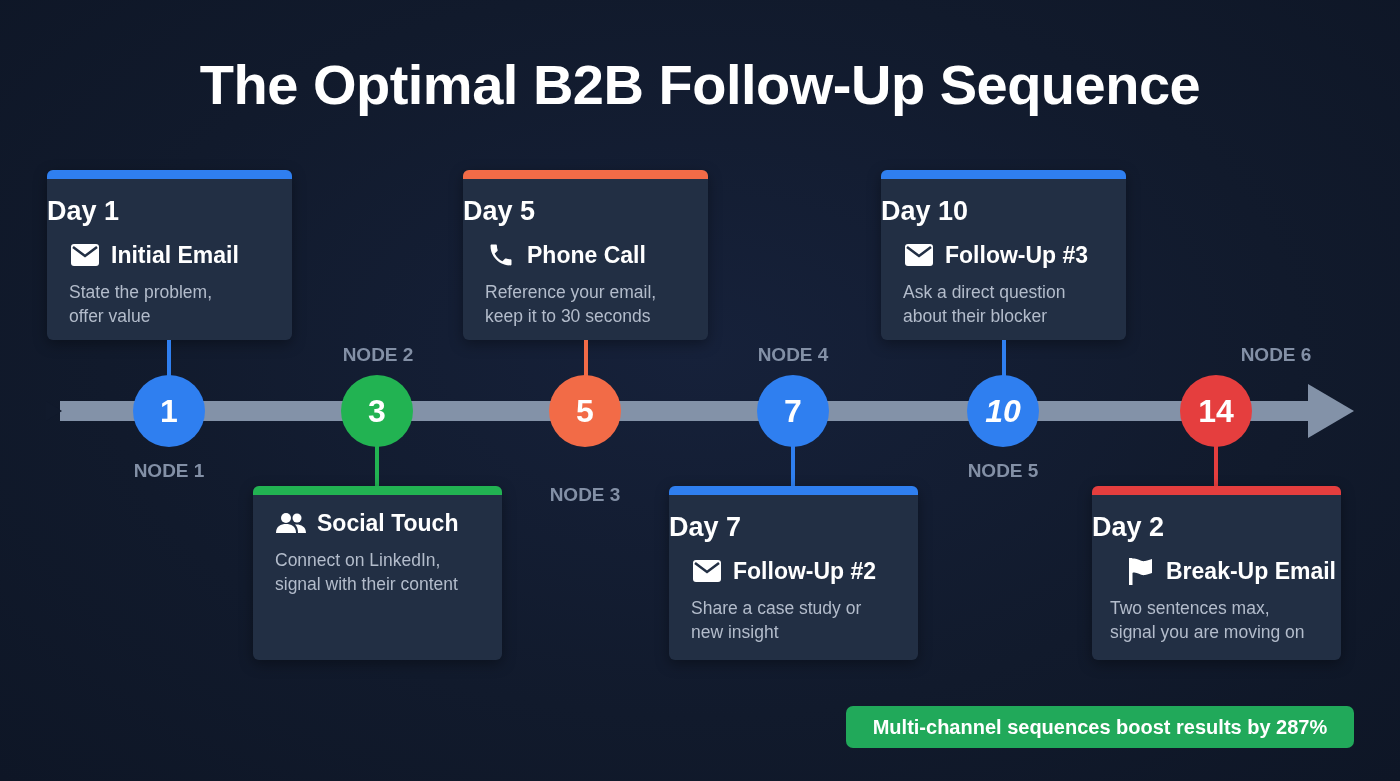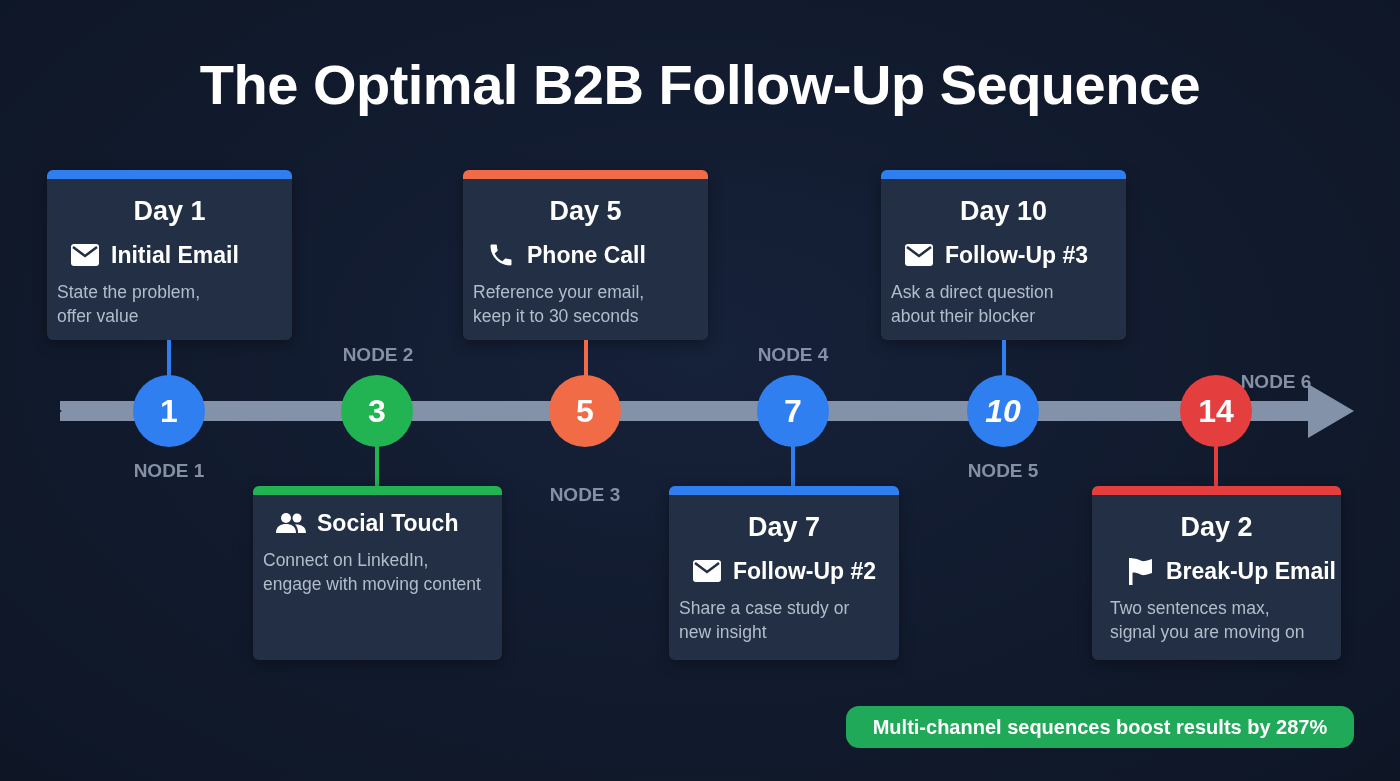--- a/index.html
+++ b/index.html
@@ -8,25 +8,25 @@
   .bg{position:absolute;inset:0;background:radial-gradient(ellipse at 50% 45%,#16213a 0%,#111a2c 60%,#0e1626 100%);}
   .title{position:absolute;left:0;right:0;top:52px;text-align:center;font-size:56px;font-weight:700;letter-spacing:-0.5px;color:#ffffff;}
   .axis{position:absolute;left:60px;top:401px;width:1255px;height:20px;background:#8392a8;}
   .axis-tail{position:absolute;left:46px;top:401px;width:0;height:0;border-top:10px solid transparent;border-bottom:10px solid transparent;border-left:16px solid #111a2c;z-index:2;}
   .axis-head{position:absolute;left:1308px;top:384px;width:0;height:0;border-top:27px solid transparent;border-bottom:27px solid transparent;border-left:46px solid #8392a8;}
   .node{position:absolute;width:72px;height:72px;border-radius:50%;top:375px;display:flex;align-items:center;justify-content:center;font-size:32px;font-weight:700;color:#fff;z-index:3;}
   .node-label{position:absolute;font-size:19px;font-weight:700;color:#8390a6;width:120px;text-align:center;}
   .stem{position:absolute;width:4px;}
   .card{position:absolute;width:245px;height:170px;background:#222f44;border-radius:6px;overflow:hidden;box-shadow:0 4px 14px rgba(0,0,0,0.35);}
   .card .bar{height:9px;width:100%;}
-  .card .day{text-align:center;font-size:27px;font-weight:700;margin-top:17px;color:#fff;}
+  .card .day{font-size:27px;font-weight:700;margin-top:17px;color:#fff;}
   .card .head{display:flex;align-items:center;margin-top:14px;padding-left:22px;font-size:23px;font-weight:700;color:#fff;}
   .card .head .icon{width:32px;height:28px;margin-right:10px;display:flex;align-items:center;justify-content:center;}
-  .card .desc{padding-left:10px;margin-top:11px;font-size:17.5px;line-height:24px;color:#b3bccb;}
-  .callout{position:absolute;left:846px;top:706px;width:508px;height:42px;background:#21a95a;border-radius:13px;display:flex;align-items:center;justify-content:center;font-size:20px;font-weight:700;color:#fff;}
+  .card .desc{padding-left:22px;margin-top:11px;font-size:17.5px;line-height:24px;color:#b3bccb;}
+  .callout{position:absolute;left:846px;top:706px;width:508px;height:42px;background:#21a95a;border-radius:7px;display:flex;align-items:center;justify-content:center;font-size:20px;font-weight:700;color:#fff;}
 </style>
 </head>
 <body>
 
 <div class="bg"></div>
 
 <div class="title">The Optimal B2B Follow-Up Sequence</div>
 
 <div class="axis"></div>
 <div class="axis-tail"></div>
@@ -64,21 +64,21 @@
           <circle cx="11" cy="7" r="5" fill="#fff"></circle>
           <circle cx="22" cy="7" r="4.5" fill="#fff"></circle>
           <path d="M1 22 C1 15 6 13 11 13 C16 13 21 15 21 22 Z" fill="#fff"></path>
           <path d="M20 13.5 C25 13 31 15 31 22 L23 22 C23 18 22 15.5 20 13.5 Z" fill="#fff"></path>
         </svg>
     </span>
     <span>Social Touch</span>
   </div>
   <div class="desc">
     <div>Connect on LinkedIn,</div>
-    <div>engage with moving content</div>
+    <div>signal with their content</div>
   </div>
 </div>
 
 <div class="card" style="left:463px;top:170px;">
   <div class="bar" style="background:#f26b47;"></div>
   <div class="day">Day 5</div>
   <div class="head">
     <span class="icon">
       <svg width="28" height="28" viewBox="0 0 24 24">
           <path fill="#fff" d="M6.6 10.8c1.4 2.8 3.8 5.1 6.6 6.6l2.2-2.2c.3-.3.7-.4 1-.2 1.1.4 2.3.6 3.6.6.6 0 1 .4 1 1V20c0 .6-.4 1-1 1C10.6 21 3 13.4 3 4c0-.6.4-1 1-1h3.5c.6 0 1 .4 1 1 0 1.3.2 2.5.6 3.6.1.3 0 .7-.2 1l-2.3 2.2z"></path>
@@ -91,21 +91,21 @@
     <div>keep it to 30 seconds</div>
   </div>
 </div>
 <div class="stem" style="left:584px;top:340px;height:36px;background:#f26b47;"></div>
 <div class="node" style="left:549px;background:#f26b47;">5</div>
 <div class="node-label" style="left:525px;top:484px;">NODE 3</div>
 
 <div class="node-label" style="left:733px;top:344px;">NODE 4</div>
 <div class="node" style="left:757px;background:#2f7ff0;">7</div>
 <div class="stem" style="left:791px;top:446px;height:42px;background:#2f7ff0;"></div>
-<div class="card" style="left:669px;top:486px;width:230px;height:174px;">
+<div class="card" style="left:669px;top:486px;width:249px;height:174px;">
   <div class="bar" style="background:#2f7ff0;"></div>
   <div class="day">Day 7</div>
   <div class="head">
     <span class="icon">
       <svg width="30" height="24" viewBox="0 0 30 24">
           <rect x="1" y="1" width="28" height="22" rx="3" fill="#fff"></rect>
           <path d="M3 4 L15 13 L27 4" stroke="#222f44" stroke-width="2.5" fill="none"></path>
         </svg>
     </span>
     <span>Follow-Up #2</span>
@@ -130,21 +130,21 @@
   </div>
   <div class="desc">
     <div>Ask a direct question</div>
     <div>about their blocker</div>
   </div>
 </div>
 <div class="stem" style="left:1002px;top:340px;height:36px;background:#2f7ff0;"></div>
 <div class="node" style="left:967px;background:#2f7ff0;font-style:italic;">10</div>
 <div class="node-label" style="left:943px;top:460px;">NODE 5</div>
 
-<div class="node-label" style="left:1216px;top:344px;margin-top:27px;">NODE 6</div>
+<div class="node-label" style="left:1216px;top:344px;">NODE 6</div>
 <div class="node" style="left:1180px;background:#e53e3e;">14</div>
 <div class="stem" style="left:1214px;top:446px;height:42px;background:#e53e3e;"></div>
 <div class="card" style="left:1092px;top:486px;width:249px;height:174px;">
   <div class="bar" style="background:#e53e3e;"></div>
   <div class="day">Day 2</div>
   <div class="head" style="padding-left:32px;">
     <span class="icon">
       <svg width="28" height="30" viewBox="0 0 28 30">
           <rect x="3" y="2" width="3.5" height="27" fill="#fff"></rect>
           <path d="M6 3 C11 1 14 6 19 5 C22 4.5 24 3.5 26 3 L26 17 C24 17.5 22 18.5 19 19 C14 20 11 15 6 17 Z" fill="#fff"></path>

